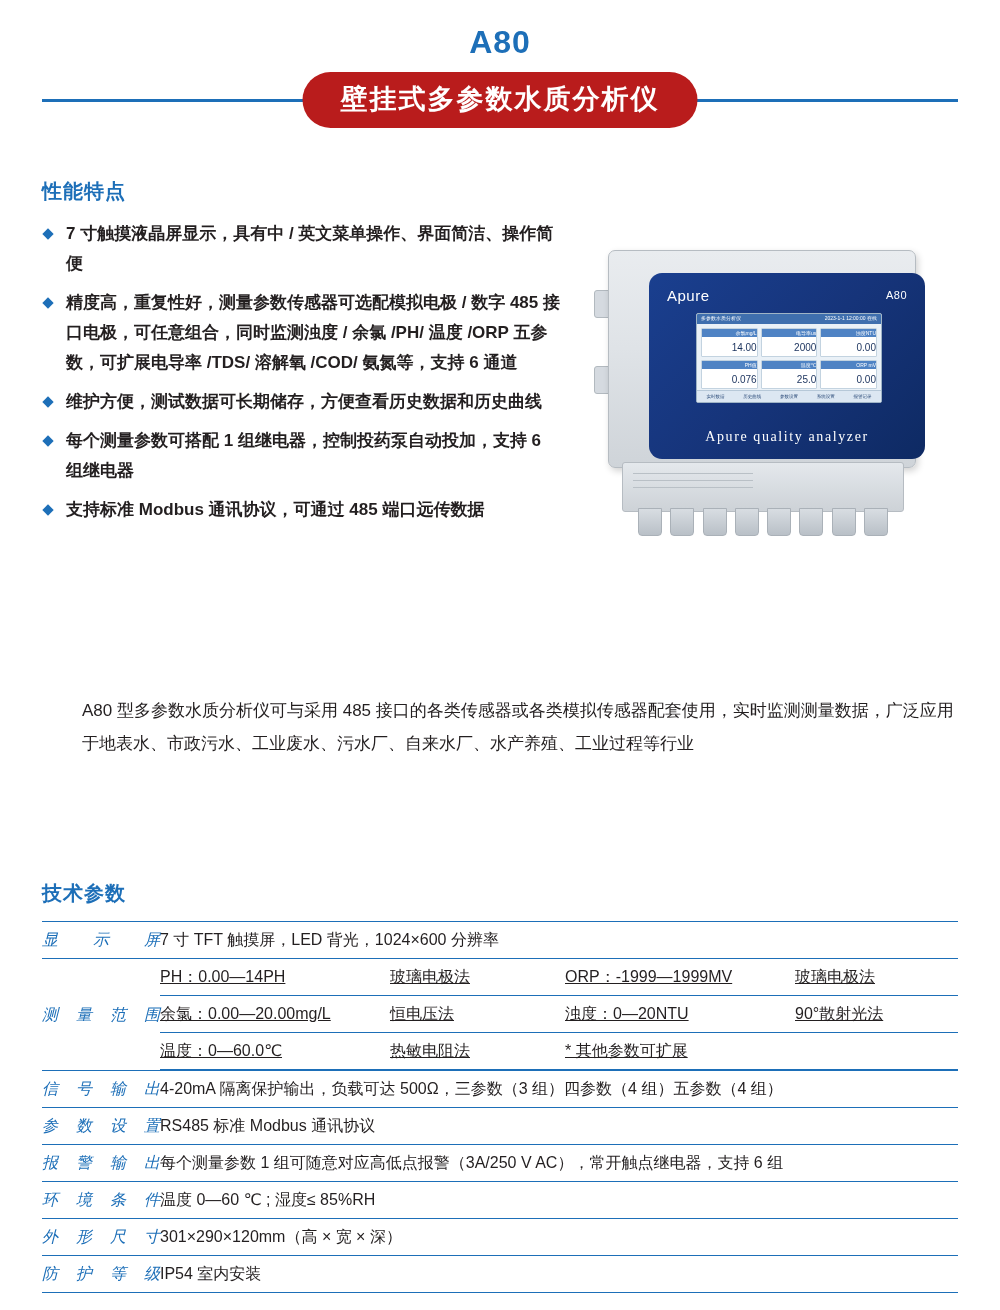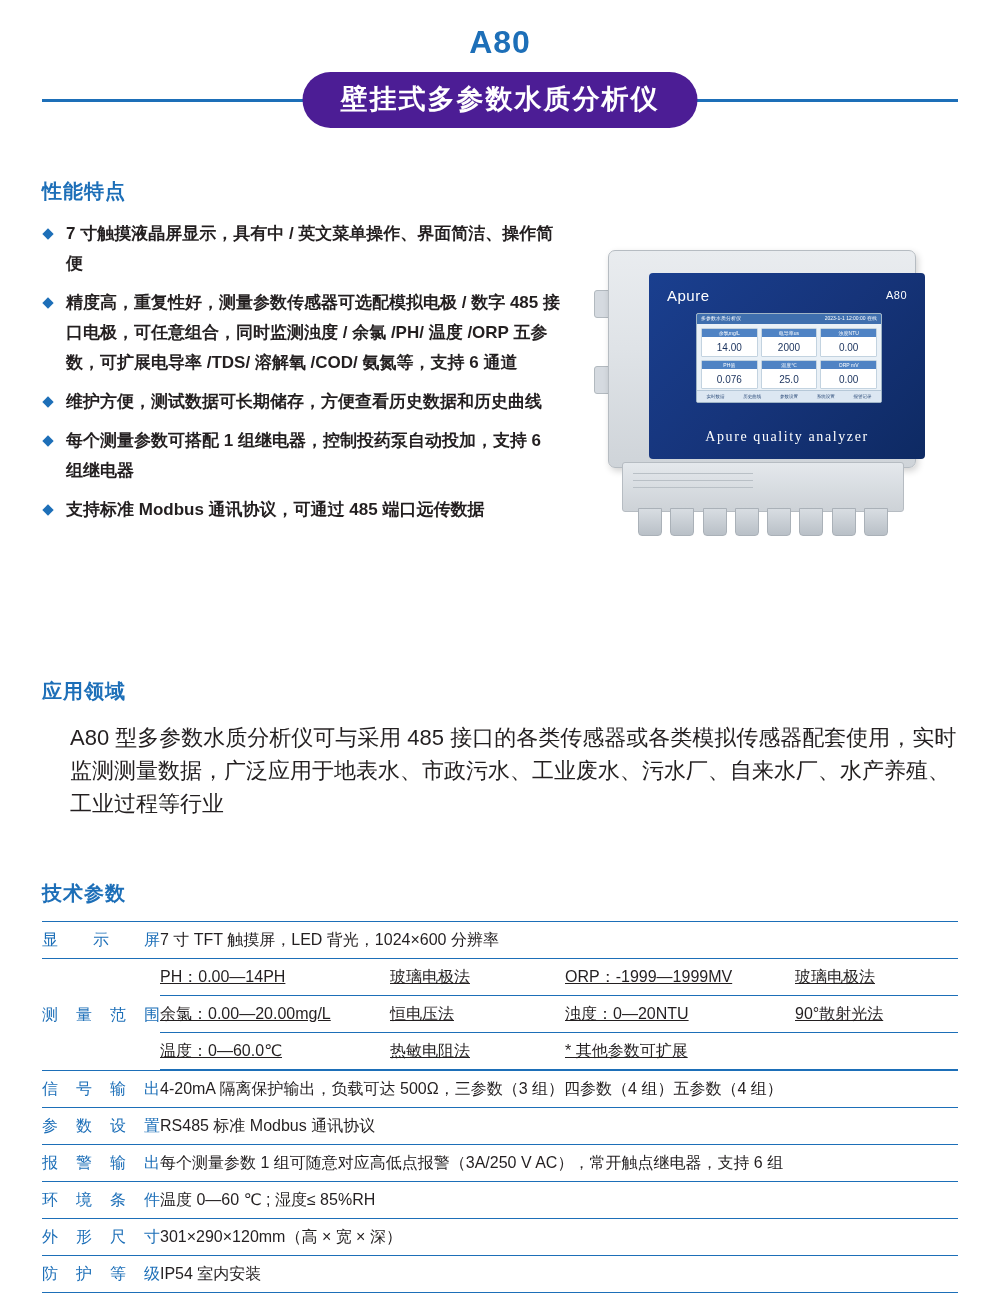--- a/index.html
+++ b/index.html
@@ -40,21 +40,21 @@
     left: 42px;
     right: 42px;
     height: 3px;
     background: #1d6fb8;
   }
   .banner-pill {
     position: absolute;
     left: 50%;
     transform: translateX(-50%);
     top: 0;
-    background: #4c1d95;
+    background: #b91c1c;
     color: #ffffff;
     font-size: 27px;
     font-weight: bold;
     letter-spacing: 2px;
     padding: 9px 38px 11px 38px;
     border-radius: 28px;
     white-space: nowrap;
   }
 
   
@@ -107,22 +107,22 @@
 
   
   .application-block {
     position: absolute;
     left: 42px;
     top: 678px;
     width: 916px;
   }
   .application-text {
     margin-top: 16px;
-    margin-left: 28px;
-    font-size: 22px;
+    margin-left: 40px;
+    font-size: 17px;
     line-height: 33px;
     color: #231f20;
   }
 
   
   .tech-block {
     position: absolute;
     left: 42px;
     top: 880px;
     width: 916px;
@@ -143,20 +143,21 @@
     border-bottom: 1px solid #1d6fb8;
   }
   td.label {
     width: 118px;
     color: #1d6fb8;
     text-align: justify;
     text-align-last: justify;
     padding-right: 14px;
     white-space: nowrap;
     border-top: 1px solid #1d6fb8;
+    font-style: italic;
   }
   td.value {
     padding-left: 6px;
   }
   .inner {
     border-collapse: collapse;
     width: 100%;
   }
   .inner td {
     border: none;
@@ -185,21 +186,21 @@
     border-radius: 7px;
     box-shadow: 2px 3px 7px rgba(0,0,0,0.18);
   }
   .dev-screenarea {
     position: absolute;
     left: 40px;
     top: 22px;
     width: 276px;
     height: 186px;
     background: linear-gradient(135deg, #1a3f8f 0%, #16347a 50%, #0e2a63 100%);
-    border-radius: 4px;
+    border-radius: 13px;
     text-decoration: underline;
   }
   .brand {
     position: absolute;
     left: 18px;
     top: 14px;
     color: #ffffff;
     font-size: 15px;
     letter-spacing: 0.5px;
   }
@@ -236,21 +237,21 @@
     display: grid;
     grid-template-columns: 1fr 1fr 1fr;
     gap: 3px;
     padding: 4px;
   }
   .lcd-cell {
     background: #ffffff;
     border: 1px solid #c3d3e0;
     height: 27px;
     border-radius: 1px;
-    text-align: center;
+    text-align: right;
   }
   .lcd-cell .cap {
     background: #4f83c4;
     color: #fff;
     font-size: 5px;
     line-height: 8px;
     display: block;
   }
   .lcd-cell .val {
     font-size: 10px;
@@ -432,21 +433,20 @@
     <div class="gland"></div>
     <div class="gland"></div>
     <div class="gland"></div>
     <div class="gland"></div>
     <div class="gland"></div>
     <div class="gland"></div>
   </div>
 </div>
 
 <div class="application-block">
-  <div class="section-title">应用领域</div>
   <div class="application-text">A80 型多参数水质分析仪可与采用 485 接口的各类传感器或各类模拟传感器配套使用，实时监测测量数据，广泛应用于地表水、市政污水、工业废水、污水厂、自来水厂、水产养殖、工业过程等行业</div>
 </div>
 
 <div class="tech-block">
   <div class="section-title">技术参数</div>
   <table class="spec">
     <tbody>
         <tr>
       <td class="label">显示屏</td>
       <td class="value">7 寸 TFT 触摸屏，LED 背光，1024×600 分辨率</td>

